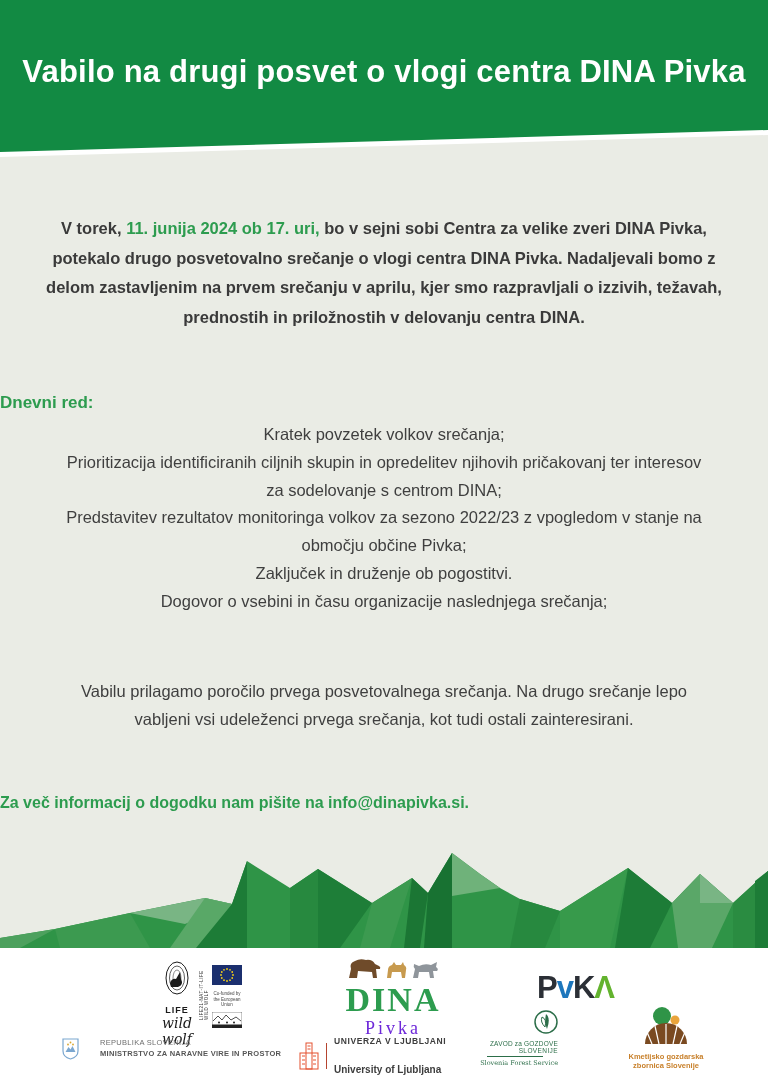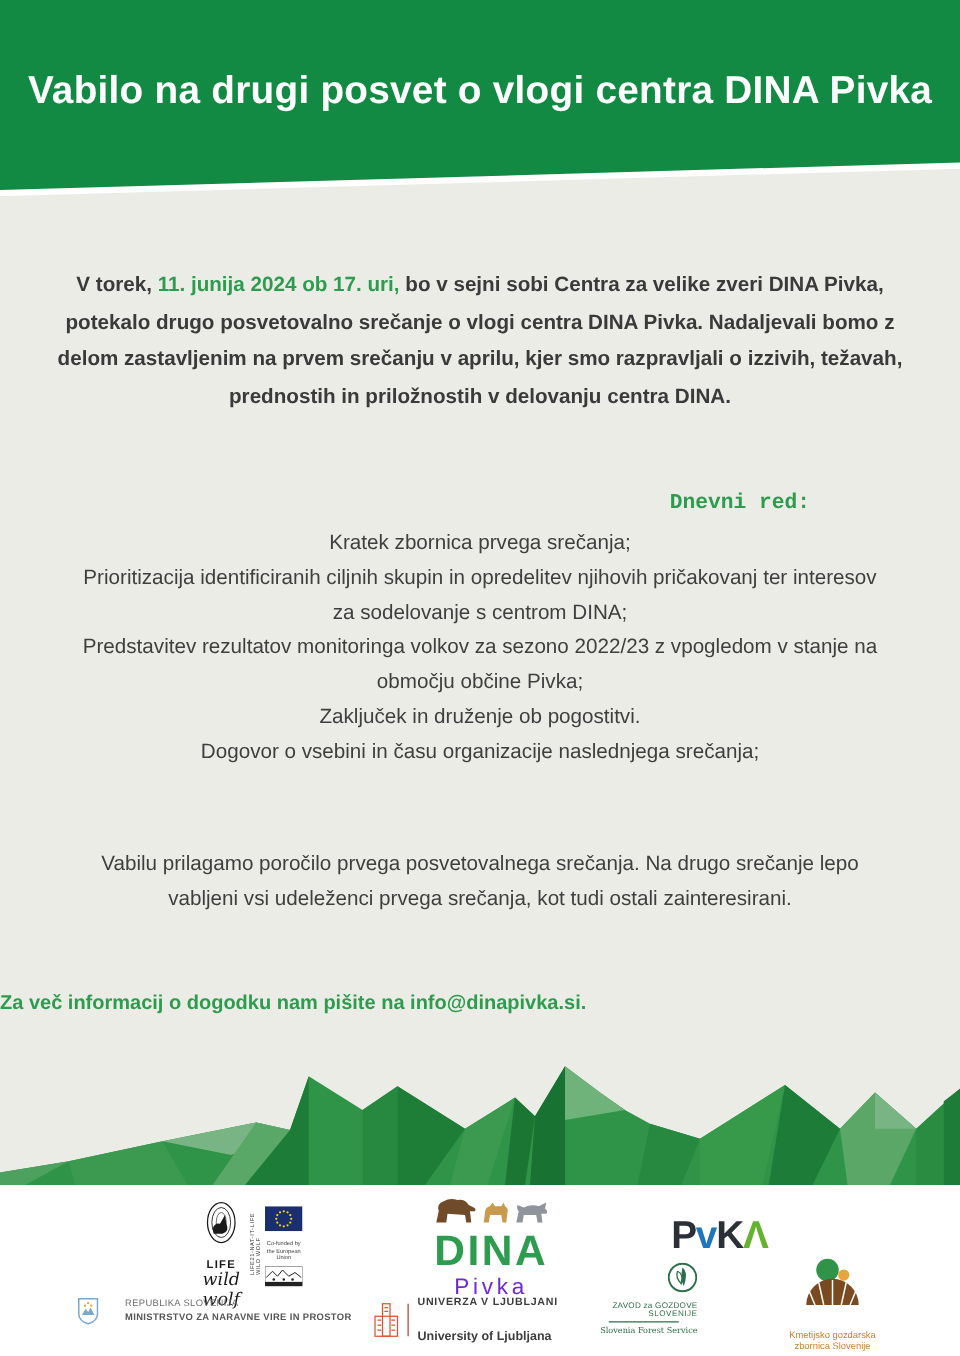--- a/index.html
+++ b/index.html
@@ -13,22 +13,22 @@
   .banner-white{position:absolute;top:0;left:0;width:768px;height:160px;background:#ffffff;
     clip-path:polygon(0 0,768px 0,768px 135px,0 157px);}
   .banner-green{position:absolute;top:0;left:0;width:768px;height:155px;background:#128a43;
     clip-path:polygon(0 0,768px 0,768px 130px,0 152px);}
   .title{position:absolute;top:54px;left:0;width:768px;text-align:center;
     color:#ffffff;font-size:31px;font-weight:bold;letter-spacing:.2px;}
   
   .intro{position:absolute;top:214px;left:39px;width:690px;text-align:center;
     font-size:16.5px;font-weight:bold;line-height:29.5px;color:#3a3a3a;}
   .green-inline{color:#2d9c4f;}
-  .agenda-heading{position:absolute;top:393px;left:0;width:648px;text-align:right;
-    color:#2d9c4f;font-size:17px;font-weight:bold;font-family:Liberation Mono, monospace;}
+  .agenda-heading{position:absolute;top:393px;left:0;width:648px;text-align:left;
+    color:#2d9c4f;font-size:17px;font-weight:bold;}
   .agenda{position:absolute;top:421px;left:56px;width:656px;text-align:center;
     font-size:16.5px;line-height:27.8px;color:#3f3f3f;}
   .closing{position:absolute;top:677px;left:64px;width:640px;text-align:center;
     font-size:16.5px;line-height:28px;color:#3f3f3f;}
   .contact{position:absolute;top:794px;left:0;width:768px;text-align:left;
     color:#2d9c4f;font-size:16px;font-weight:bold;}
   
   .mountains{position:absolute;top:841px;left:0;width:768px;height:107px;}
   
   .footer{position:absolute;top:948px;left:0;width:768px;height:137px;background:#ffffff;}
@@ -37,21 +37,21 @@
   .life-logo{position:absolute;top:12px;left:160px;width:34px;text-align:center;}
   .life-title{font-size:9px;font-weight:bold;color:#1a1a1a;letter-spacing:1px;margin-top:1px;}
   .life-sub{font-family:"DejaVu Serif","Liberation Serif",serif;font-style:italic;font-size:14px;color:#1a1a1a;}
   .life-code{position:absolute;top:14px;left:199px;height:58px;
     writing-mode:vertical-rl;transform:rotate(180deg);
     font-size:4.5px;color:#333;letter-spacing:.5px;}
   .eu-block{position:absolute;top:17px;left:210px;width:34px;text-align:center;}
   .eu-caption{font-size:4.5px;line-height:5.5px;color:#444;margin-top:2px;}
   .pictogram{margin-top:4px;}
   
-  .dina-logo{position:absolute;top:8px;left:330px;width:126px;text-align:center;}
+  .dina-logo{position:absolute;top:8px;left:330px;width:126px;text-align:center;font-family:Liberation Serif, serif;}
   .dina-title{font-size:34px;font-weight:bold;color:#2d9c4f;letter-spacing:2px;line-height:32px;}
   .dina-sub{font-size:18px;color:#6d28d9;letter-spacing:3px;margin-top:2px;}
   
   .pivka-logo{position:absolute;top:22px;left:537px;font-size:31px;font-weight:bold;letter-spacing:-1px;}
   .pivka-dark{color:#2b2f36;}
   .pivka-blue{color:#1d76bc;}
   .pivka-green{color:#63b32e;}
   
   .ministry{position:absolute;top:90px;left:62px;display:flex;align-items:flex-start;gap:12px;}
   .ministry-text{margin-left:9px;}
@@ -60,34 +60,34 @@
   .university{position:absolute;top:88px;left:298px;display:flex;align-items:center;}
   .uni-divider{width:1px;height:26px;background:#b5442f;margin:0 7px 0 6px;}
   .uni-l1{font-size:8.5px;font-weight:bold;color:#3d3d3d;letter-spacing:.6px;}
   .uni-l2{font-size:10px;font-weight:bold;color:#3d3d3d;margin-top:18px;}
   .forest{position:absolute;top:62px;left:472px;width:86px;text-align:right;color:#2c6e49;}
   .forest-l1{font-size:6.5px;margin-top:2px;letter-spacing:.2px;}
   .forest-l2{font-size:6.5px;letter-spacing:.4px;}
   .forest-line{width:56px;height:1px;background:#2c6e49;margin:2px auto;}
   .forest-l3{font-family:"DejaVu Serif","Liberation Serif",serif;font-size:6.5px;}
   .chamber{position:absolute;top:58px;left:620px;width:92px;text-align:center;}
-  .chamber-text{font-size:7.5px;font-weight:normal;color:#c8802b;line-height:9px;margin-top:12px;}
+  .chamber-text{font-size:7.5px;font-weight:bold;color:#c8802b;line-height:9px;margin-top:2px;}
 </style>
 </head>
 <body>
 
 <div class="banner-white"></div>
 <div class="banner-green"></div>
 <div class="title">Vabilo na drugi posvet o vlogi centra DINA Pivka</div>
 
 <div class="intro"><span>V torek, </span><span class="green-inline">11. junija 2024 ob 17. uri,</span><span> bo v sejni sobi Centra za velike zveri DINA Pivka, potekalo drugo posvetovalno srečanje o vlogi centra DINA Pivka. Nadaljevali bomo z delom zastavljenim na prvem srečanju v aprilu, kjer smo razpravljali o izzivih, težavah, prednostih in priložnostih v delovanju centra DINA.</span></div>
 
 <div class="agenda-heading">Dnevni red:</div>
 <div class="agenda">
-  <div>Kratek zbornica prvega srečanja;</div>
+  <div>Kratek povzetek volkov srečanja;</div>
   <div>Prioritizacija identificiranih ciljnih skupin in opredelitev njihovih pričakovanj ter interesov za sodelovanje s centrom DINA;</div>
   <div>Predstavitev rezultatov monitoringa volkov za sezono 2022/23 z vpogledom v stanje na območju občine Pivka;</div>
   <div>Zaključek in druženje ob pogostitvi.</div>
   <div>Dogovor o vsebini in času organizacije naslednjega srečanja;</div>
 </div>
 
 <div class="closing">Vabilu prilagamo poročilo prvega posvetovalnega srečanja. Na drugo srečanje lepo vabljeni vsi udeleženci prvega srečanja, kot tudi ostali zainteresirani.</div>
 
 <div class="contact">Za več informacij o dogodku nam pišite na info@dinapivka.si.</div>
 

